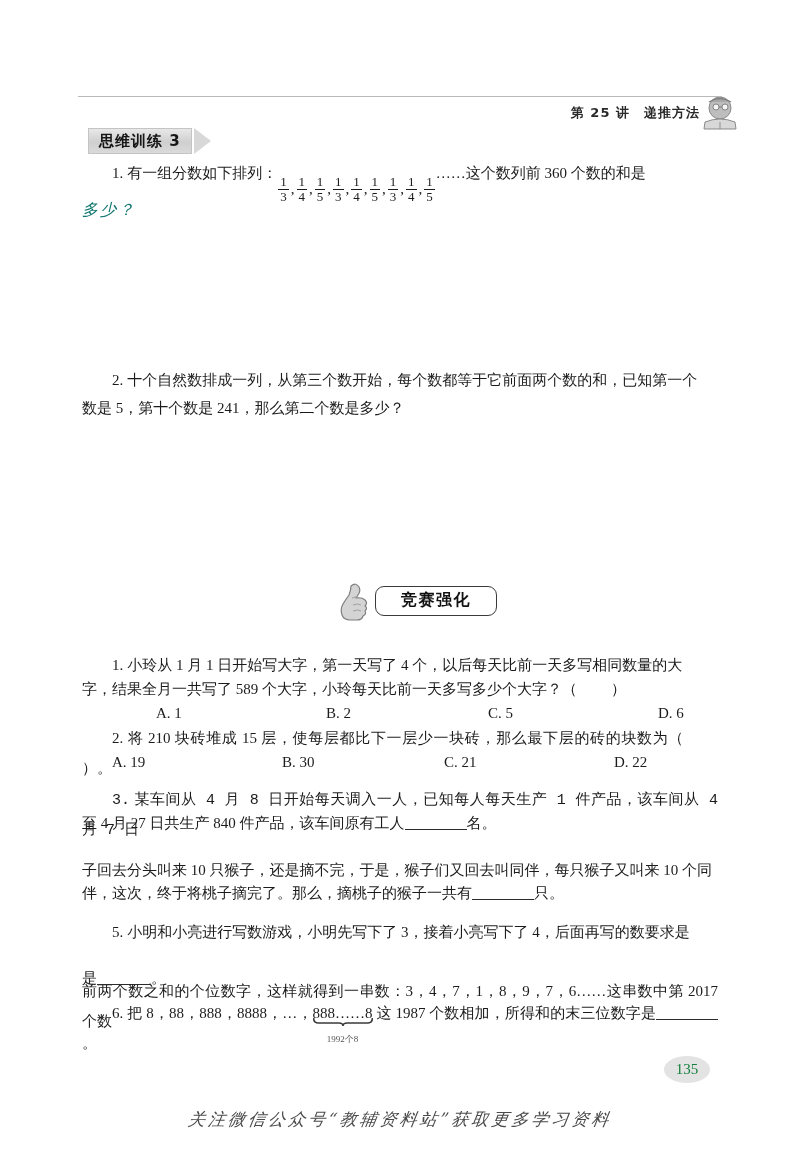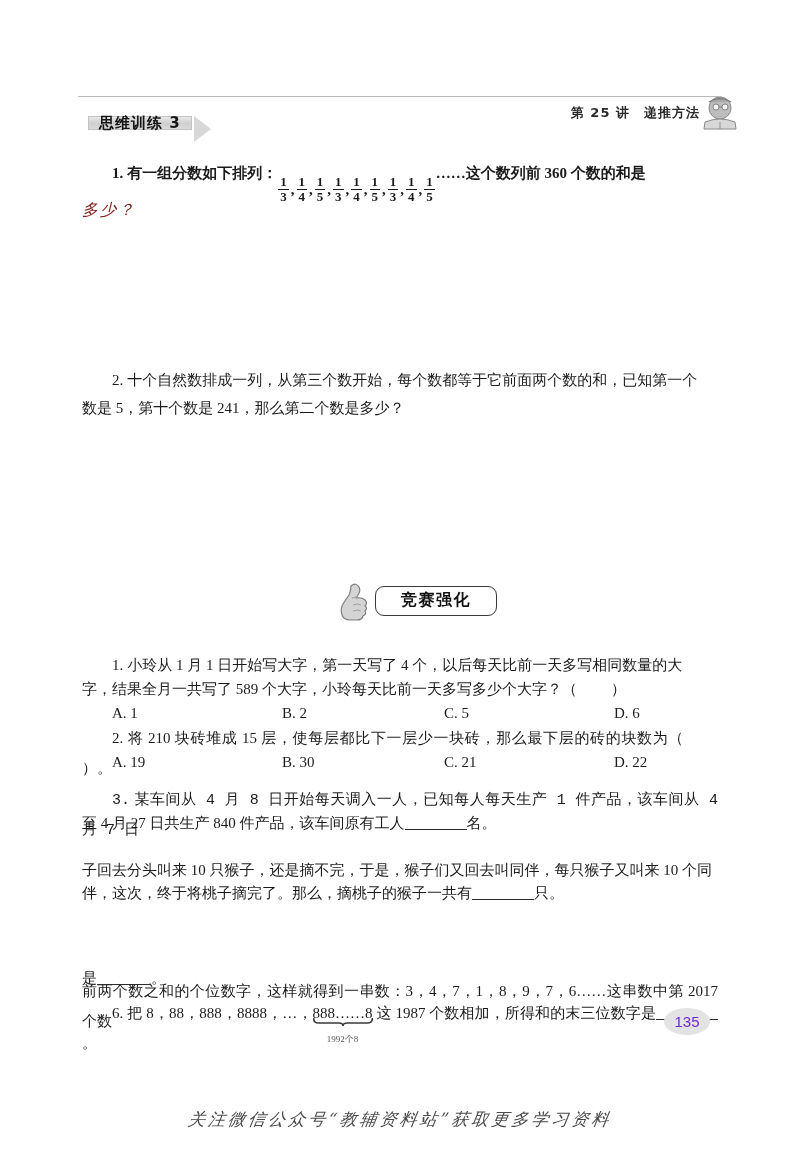--- a/index.html
+++ b/index.html
@@ -50,24 +50,24 @@
   .header-title .lecture-no { margin-right: 14px; }
   .header-mascot {
     position: absolute;
     right: 60px; top: 44px;
     width: 40px; height: 34px;
   }
 
   
   .banner {
     position: absolute;
-    left: 88px; top: 116px;
+    left: 88px; top: 128px;
     display: flex;
     align-items: stretch;
-    height: 14px;
+    height: 26px;
   }
   .banner-plate {
     background: linear-gradient(180deg,#e8e8e8 0%, #cfcfcf 55%, #dadada 100%);
     border: 1px solid #c4c4c4;
     padding: 0 10px;
     display: flex;
     align-items: center;
     font-family: "DejaVu Sans", sans-serif;
     font-weight: bold;
     font-size: 15px;
@@ -113,21 +113,21 @@
   .frac .nu { padding: 0 2px; }
   .frac .de { padding: 0 2px; border-top: 1px solid #1b1b1b; }
   .fcomma { align-self: flex-end; padding-bottom: 1px; margin: 0 1px; }
 
   
   .handwrite {
     position: absolute;
     left: 82px;
     font-family: "DejaVu Serif", serif;
     font-size: 16px;
-    color: #7f1d1d;
+    color: #0f766e;
     font-style: italic;
     letter-spacing: 2px;
   }
 
   
   .badge-wrap {
     position: absolute;
     left: 338px; top: 580px;
     display: flex;
     align-items: center;
@@ -190,30 +190,30 @@
     width: 100%;
     font-size: 9px;
     color: #555;
     text-align: center;
     white-space: nowrap;
   }
 
   
   .pagenum {
     position: absolute;
-    left: 664px; top: 1008px;
+    left: 664px; top: 1056px;
     width: 46px; height: 27px;
     background: #e3e3e3;
     border-radius: 50%;
     display: flex;
     align-items: center;
     justify-content: center;
-    font-family: Liberation Sans, sans-serif;
+    font-family: Liberation Serif, serif;
     font-size: 15px;
-    color: #6d28d9;
+    color: #15803d;
   }
 
   
   .footer-note {
     position: absolute;
     left: 0; top: 1108px;
     width: 800px;
     text-align: center;
     font-family: "DejaVu Serif", serif;
     font-style: italic;
@@ -242,21 +242,21 @@
       <path d="M20 26 v7" stroke="#8a8a8a" stroke-width="0.9"></path>
     </svg>
     <div class="header-rule"></div>
   </div>
 
   <div class="banner">
     <div class="banner-plate">思维训练 3</div>
     <div class="banner-arrow"></div>
   </div>
 
-  <div class="qblock" style="top:158px;font-weight:bold;">
+  <div class="qblock" style="top:158px;">
     <span class="indent"></span><span class="num">1.</span><span>有一组分数如下排列：</span><span class="fracrow">
       <span class="frac">
           <span class="nu">1</span>
           <span class="de">3</span>
         </span>
         <span class="fcomma">,</span>
       <span class="frac">
           <span class="nu">1</span>
           <span class="de">4</span>
         </span>
@@ -315,21 +315,21 @@
     </svg>
     <div class="badge-box">竞赛强化</div>
   </div>
 
   <div class="qblock" style="top:650px;">
     <span class="indent"></span><span class="num">1.</span><span>小玲从 1 月 1 日开始写大字，第一天写了 4 个，以后每天比前一天多写相同数量的大</span>
   </div>
   <div class="qblock" style="top:674px;">
     <span>字，结果全月一共写了 589 个大字，小玲每天比前一天多写多少个大字？（</span><span class="paren"></span><span>）</span>
   </div>
-  <div class="options" style="top:700px;">
+  <div class="options" style="top:700px;margin-left:44px;">
     <span class="opt-a">A. 1</span>
     <span class="opt-b">B. 2</span>
     <span class="opt-c">C. 5</span>
     <span class="opt-d">D. 6</span>
   </div>
 
   <div class="qblock" style="top:723px;">
     <span class="indent"></span><span class="num">2.</span><span>将 210 块砖堆成 15 层，使每层都比下一层少一块砖，那么最下层的砖的块数为（</span><span class="paren"></span><span>）。</span>
   </div>
   <div class="options" style="top:749px;">
@@ -346,20 +346,23 @@
     <span>至 4 月 27 日共生产 840 件产品，该车间原有工人</span><span class="blank"></span><span>名。</span>
   </div>
 
   <div class="qblock" style="top:855px;">
     <span>子回去分头叫来 10 只猴子，还是摘不完，于是，猴子们又回去叫同伴，每只猴子又叫来 10 个同</span>
   </div>
   <div class="qblock" style="top:878px;">
     <span>伴，这次，终于将桃子摘完了。那么，摘桃子的猴子一共有</span><span class="blank"></span><span>只。</span>
   </div>
 
+  <div class="qblock" style="top:917px;">
+    <span class="indent"></span><span class="num">5.</span><span>小明和小亮进行写数游戏，小明先写下了 3，接着小亮写下了 4，后面再写的数要求是</span>
+  </div>
   <div class="qblock" style="top:940px;margin-top:36px;">
     <span>前两个数之和的个位数字，这样就得到一串数：3，4，7，1，8，9，7，6……这串数中第 2017 个数</span>
   </div>
   <div class="qblock" style="top:963px;">
     <span>是</span><span class="blank blank-sm"></span><span>。</span>
   </div>
 
   <div class="qblock" style="top:998px;">
     <span class="indent"></span><span class="num">6.</span><span>把 8，88，888，8888，…，</span><span class="brace-group"><span>888……8</span><svg class="brace-svg" viewBox="0 0 100 9" preserveAspectRatio="none">
           <path d="M1 1 q0 5 8 5 h34 q7 0 7 3 q0 -3 7 -3 h34 q8 0 8 -5" fill="none" stroke="#3a3a3a" stroke-width="1.6" vector-effect="non-scaling-stroke"></path>

